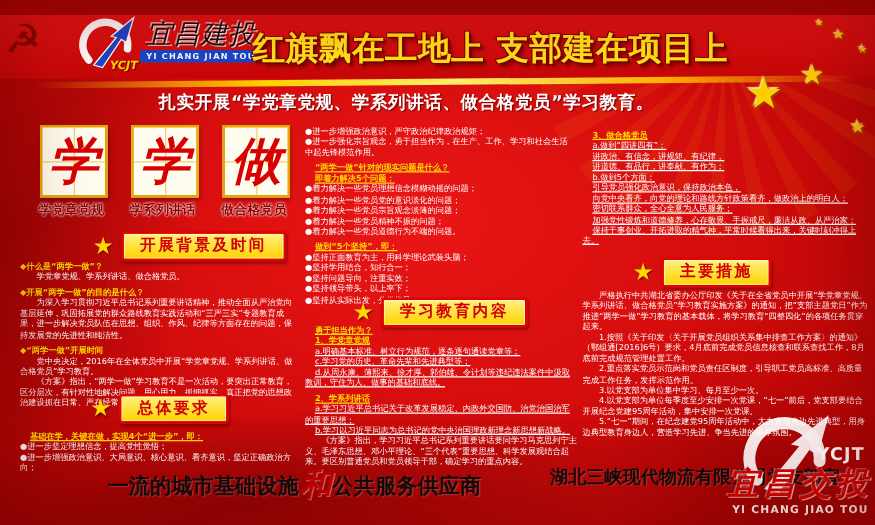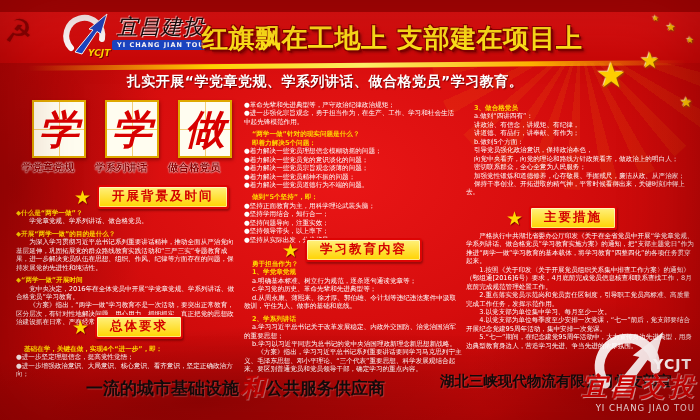--- a/index.html
+++ b/index.html
@@ -40,59 +40,59 @@
     text-shadow:1px 1px 1px #7a0000;white-space:nowrap;}
 
   .dstar{position:absolute;z-index:6;color:#ffcf00;text-shadow:1px 1px 2px #8a5c00,-1px -1px 1px #fff0a0;line-height:1;}
 
   
   .sbox{position:absolute;top:100px;width:50px;height:54px;background:#fffdf0;border:2px solid #dfa900;z-index:5;
     background-image:linear-gradient(#f2cf7a,#f2cf7a),linear-gradient(#f2cf7a,#f2cf7a);
     background-size:1px 100%,100% 1px;background-position:center,center;background-repeat:no-repeat;
     display:flex;align-items:center;justify-content:center;box-shadow:1px 2px 3px rgba(90,0,0,.5);}
   .sbox span{font-family:"DejaVu Serif","Liberation Serif",serif;font-style:italic;font-weight:bold;font-size:40px;color:#d80000;line-height:1;}
-  .slabel{position:absolute;top:161px;width:70px;z-index:5;font-size:10.5px;font-weight:bold;color:#8d0000;white-space:nowrap;
+  .slabel{position:absolute;top:161px;width:70px;text-align:center;z-index:5;font-size:10.5px;font-weight:bold;color:#8d0000;white-space:nowrap;
     text-shadow:0 0 2px rgba(255,255,255,.95),0 0 1px rgba(255,255,255,.95);}
 
   
   .shead{position:absolute;display:flex;align-items:center;gap:6px;z-index:6;}
   .shead .hstar{color:#ffd800;font-size:19px;line-height:1;text-shadow:1px 1px 1px #7a0000;}
   .shead .pill{background:linear-gradient(180deg,#fff07c,#ffd300);border:2px solid #dd0404;border-radius:3px;
     padding:1px 13px 2px;color:#d40000;font-weight:bold;font-size:12.5px;letter-spacing:2px;white-space:nowrap;
     box-shadow:1px 2px 2px rgba(80,0,0,.45), inset 0 0 0 1px rgba(255,255,255,.5);}
 
   
   .col{position:absolute;z-index:5;font-size:6.6px;line-height:1.28;color:#fff;}
   .colL1{left:16px;top:209px;width:224px;}
   .colL2{left:16px;top:345px;width:224px;}
   .colM1{left:244px;top:101px;width:216px;}
   .colM2{left:244px;top:260px;width:218px;}
   .colR1{left:466px;top:104px;width:228px;}
   .colR2{left:466px;top:232px;width:229px;}
   .q{color:#ffd900;font-weight:bold;}
   .ti{text-indent:2em;}
-  .ti1{text-indent:1.2em;}
+  .ti1{text-indent:1.2em;text-decoration:underline;}
   .gap{height:4px;}
 
   
   .slogan{position:absolute;left:86px;top:377px;z-index:10;display:flex;align-items:center;color:#0b0b0b;font-weight:bold;font-size:17px;white-space:nowrap;
     text-shadow:1px 1px 1px rgba(255,255,255,.2);}
   .slogan .and{color:#c40000;font-family:"DejaVu Serif","Liberation Serif",serif;font-style:italic;font-weight:bold;font-size:25px;margin:0 1px;line-height:.9;
     text-shadow:1px 1px 0 rgba(255,255,255,.4);}
   .credit{position:absolute;left:440px;top:372px;z-index:10;color:#0b0b0b;font-weight:bold;font-size:14.5px;white-space:nowrap;
     text-shadow:1px 1px 1px rgba(255,255,255,.15);}
 
   
   .logo-bot{position:absolute;right:0;top:330px;width:165px;height:90px;z-index:12;}
   .lb-swoosh{position:absolute;right:28px;top:-4px;width:86px;height:74px;opacity:.95;}
   .lb-abbr{position:absolute;right:8px;top:26px;color:#fff;font-weight:bold;font-size:14px;letter-spacing:1px;}
   .lb-name{position:absolute;right:2px;top:40px;color:#cf0202;font-family:"DejaVu Serif","Liberation Serif",serif;font-style:italic;font-weight:bold;
     font-size:25px;letter-spacing:4px;white-space:nowrap;
     text-shadow:1px 1px 0 rgba(255,255,255,.65),-1px -1px 0 rgba(255,255,255,.35);}
-  .lb-latin{position:absolute;right:5px;top:73px;color:#fff;font-weight:normal;font-size:8.5px;letter-spacing:1px;white-space:nowrap;}
+  .lb-latin{position:absolute;right:5px;top:73px;color:#fff;font-weight:bold;font-size:8.5px;letter-spacing:1px;white-space:nowrap;}
 </style>
 </head>
 <body>
 
 <div class="poster">
 
   <div class="rib-left"></div>
   <div class="rib-bottom"></div>
   <div class="rib-br"></div>
   <div class="burst"></div>
@@ -168,21 +168,21 @@
     <div class="ti">《方案》指出，“两学一做”学习教育不是一次活动，要突出正常教育，区分层次，有针对性地解决问题，用心用力，抓细抓实，真正把党的思想政治建设抓在日常、严在经常。</div>
   </div>
 
   <div class="col colL2">
     <div class="q ti1">基础在学，关键在做，实现4个“进一步”，即：</div>
     <div>●进一步坚定理想信念，提高党性觉悟；</div>
     <div>●进一步增强政治意识、大局意识、核心意识、看齐意识，坚定正确政治方向；</div>
   </div>
 
   <div class="col colM1">
-    <div>●革命先辈和先进典型等，严守政治纪律政治规矩；</div>
+    <div>●进一步增强政治意识，严守政治纪律政治规矩；</div>
     <div>●进一步强化宗旨观念，勇于担当作为，在生产、工作、学习和社会生活中起先锋模范作用。</div>
     <div class="gap"></div>
     <div class="q ti1">“两学一做”针对的现实问题是什么？</div>
     <div class="q ti1">即着力解决5个问题：</div>
     <div>●着力解决一些党员理想信念模糊动摇的问题；</div>
     <div>●着力解决一些党员党的意识淡化的问题；</div>
     <div>●着力解决一些党员宗旨观念淡薄的问题；</div>
     <div>●着力解决一些党员精神不振的问题；</div>
     <div>●着力解决一些党员道德行为不端的问题。</div>
     <div class="gap"></div>

